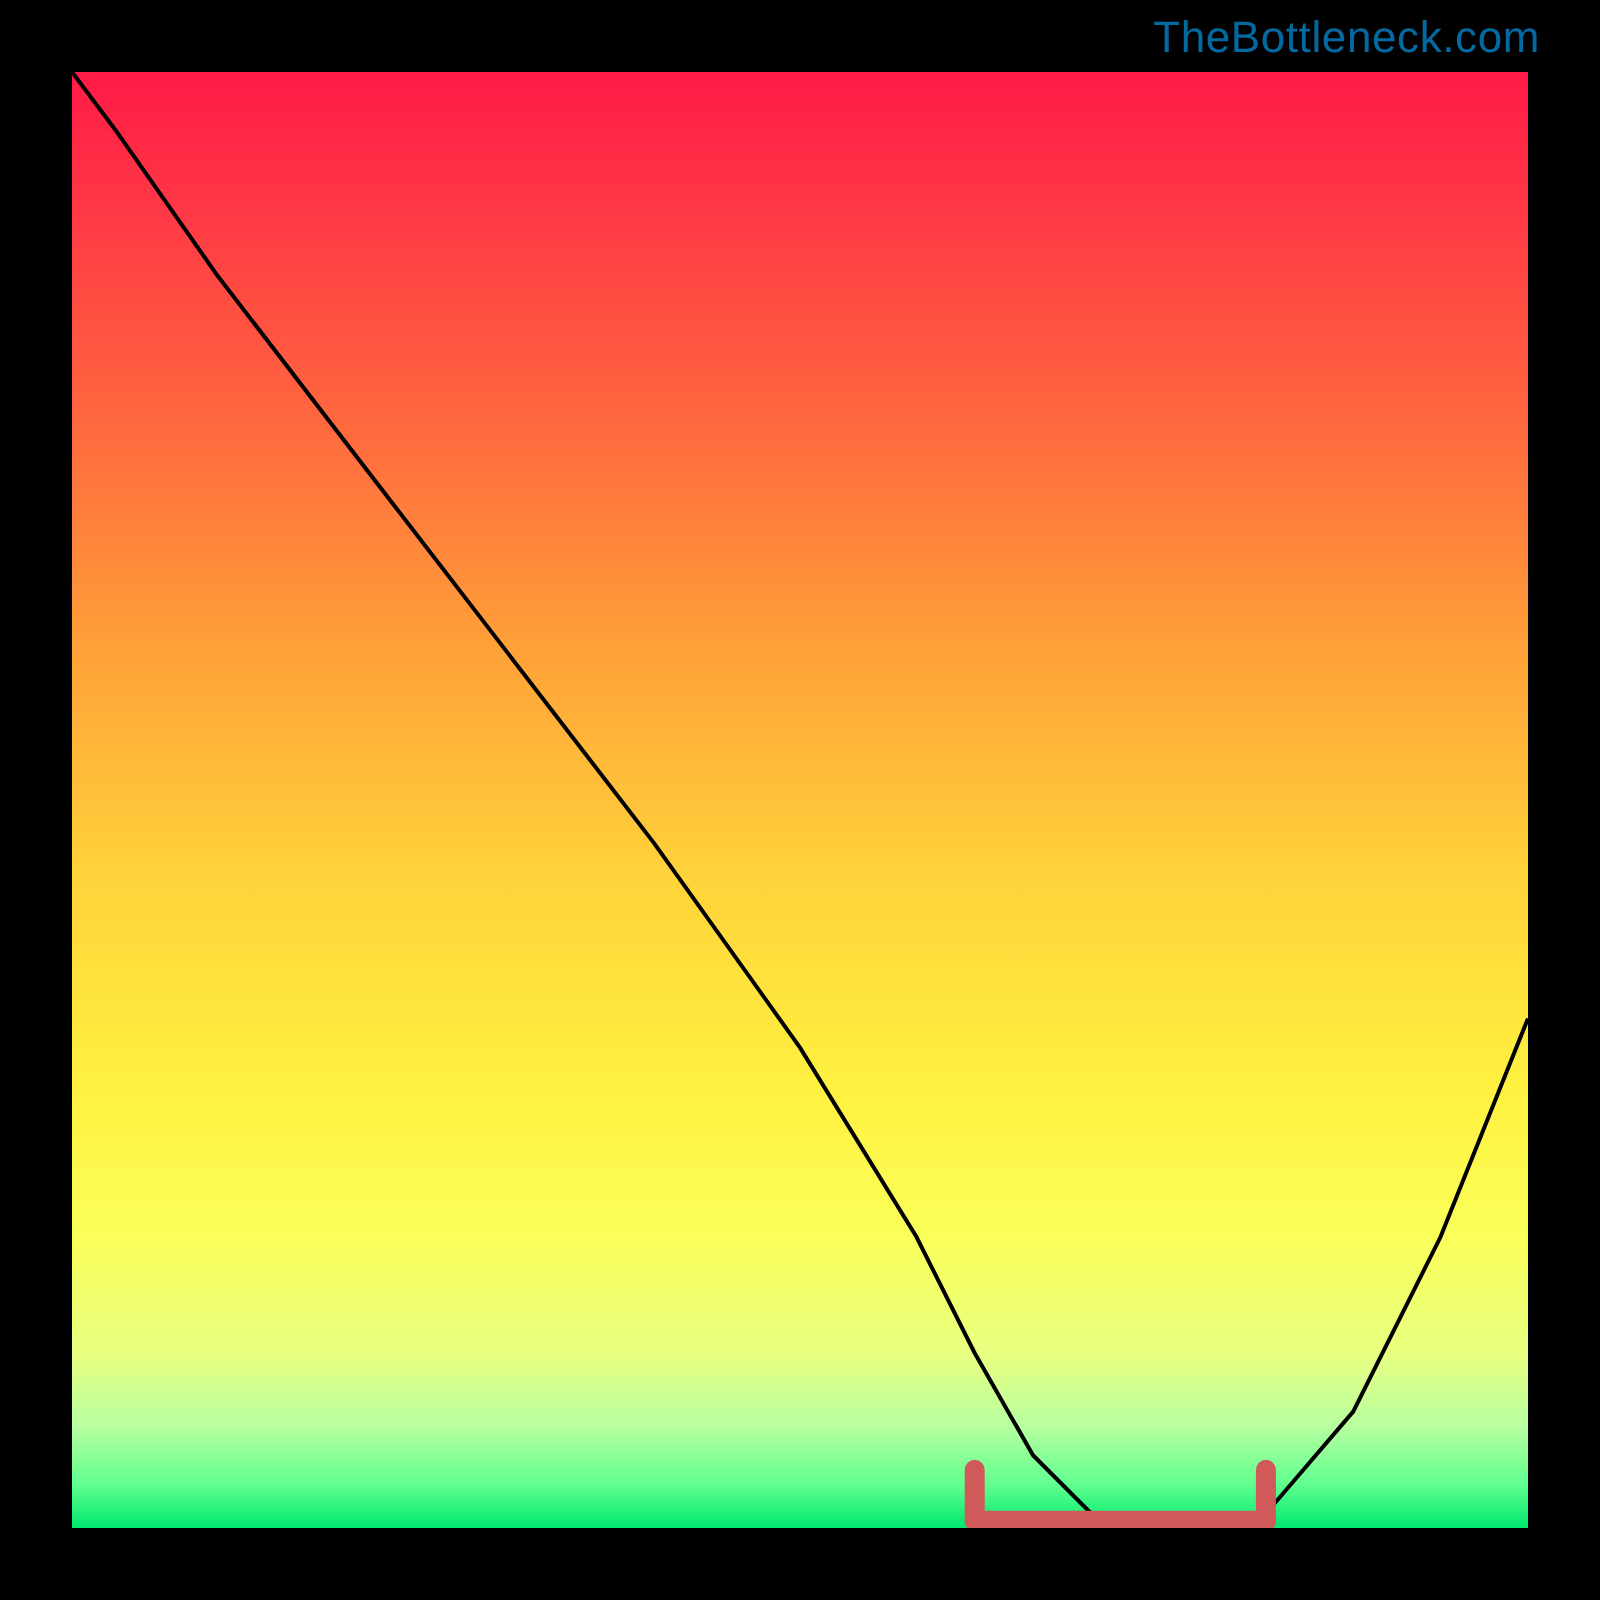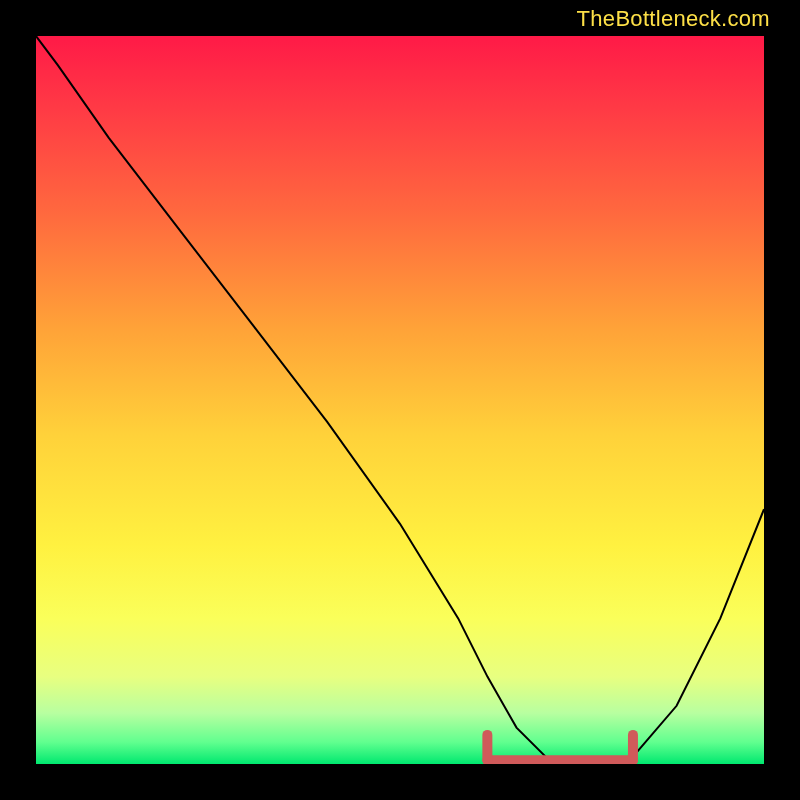--- a/index.html
+++ b/index.html
@@ -48,21 +48,21 @@
   }
   .svg-layer {
     position: absolute;
     left: 0;
     top: 0;
     width: 100%;
     height: 100%;
   }
   .watermark {
     position: absolute;
-    color: #fde047;
+    color: #0369a1;
     font-size: 22px;
     font-weight: 500;
     letter-spacing: 0.3px;
   }
 </style>
 </head>
 <body>
 
 <div class="frame">
   <div class="plot">

